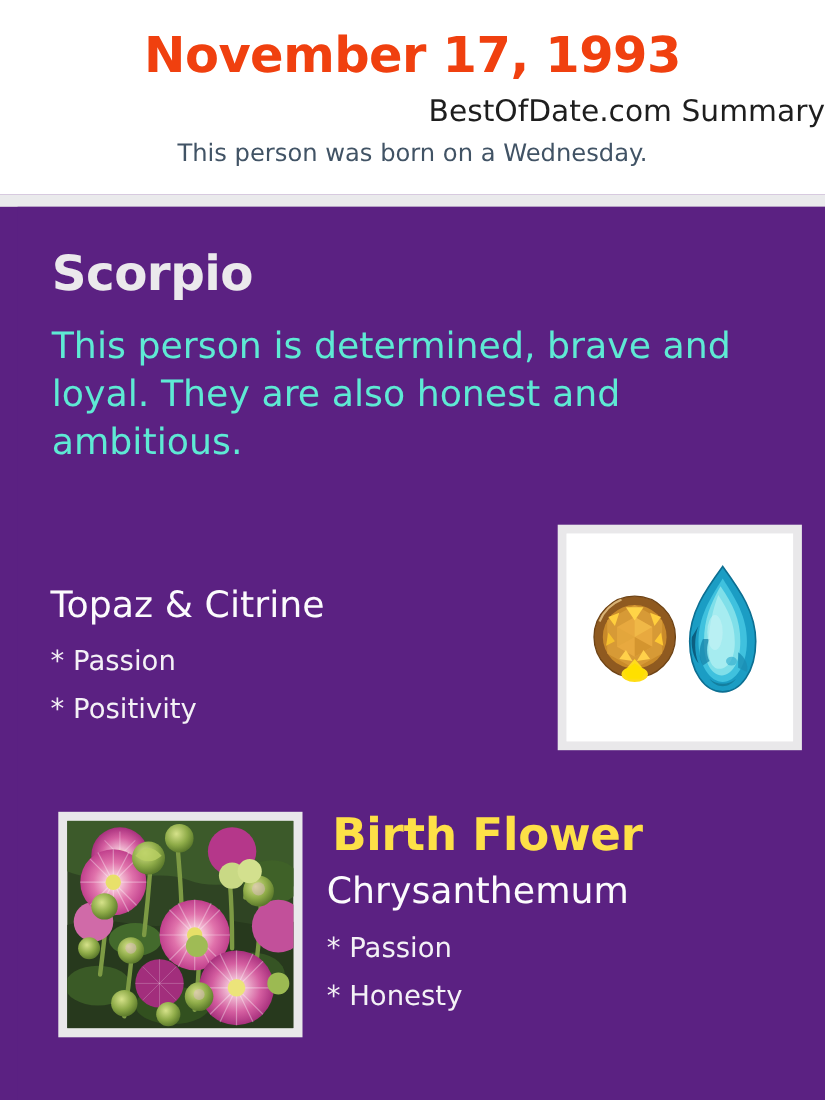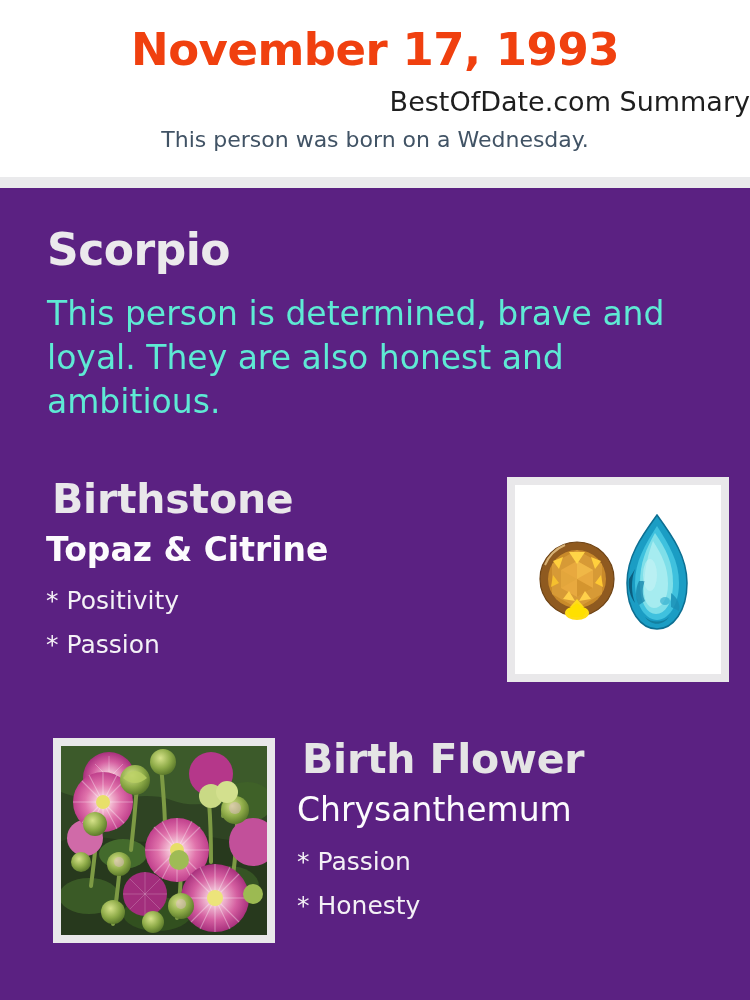--- a/index.html
+++ b/index.html
@@ -108,21 +108,21 @@
     line-height: 48px;
     font-weight: 700;
     color: #e9e7ea;
     letter-spacing: -0.2px;
   }
   .stone-name {
     position: absolute;
     left: 30px; top: 341px;
     font-size: 33px;
     line-height: 42px;
-    font-weight: 700;
+    font-weight: 400;
     color: #fcfbfd;
   }
   .stone-traits {
     position: absolute;
     left: 30px; top: 391px;
     width: 430px;
   }
   .stone-traits .trait {
     font-size: 25px;
     line-height: 44px;
@@ -130,21 +130,21 @@
     color: #f4f1f6;
   }
 
   
   .flower-title {
     position: absolute;
     left: 286px; top: 547px;
     font-size: 41px;
     line-height: 48px;
     font-weight: 700;
-    color: #e5e5e5;
+    color: #fde047;
     letter-spacing: -0.2px;
   }
   .flower-name {
     position: absolute;
     left: 281px; top: 601px;
     font-size: 33px;
     line-height: 42px;
     font-weight: 400;
     color: #fcfbfd;
   }
@@ -194,25 +194,24 @@
     <div class="header-site">BestOfDate.com Summary</div>
     <div class="header-weekday">This person was born on a Wednesday.</div>
   </div>
   <div class="header-rule"></div>
 
   <div class="body-panel">
 
     <div class="zodiac-title">Scorpio</div>
     <div class="zodiac-desc">This person is determined, brave and loyal. They are also honest and ambitious.</div>
 
-    <div class="stone-title">Birthstone</div>
     <div class="stone-name">Topaz &amp; Citrine</div>
     <div class="stone-traits">
+      <div class="trait">* Passion</div>
       <div class="trait">* Positivity</div>
-      <div class="trait">* Passion</div>
     </div>
 
     <div class="photo-frame" id="gem-frame">
       <div class="photo-inner">
         <svg class="photo-svg" viewBox="0 0 206 189" preserveAspectRatio="none">
           <rect x="0" y="0" width="206" height="189" fill="#ffffff"></rect>
 
           <g transform="translate(62,94)">
             <ellipse cx="0" cy="6" rx="34" ry="10" fill="#f7f2e8" opacity="0.8"></ellipse>
             <circle cx="0" cy="0" r="37" fill="#8f5a20"></circle>

